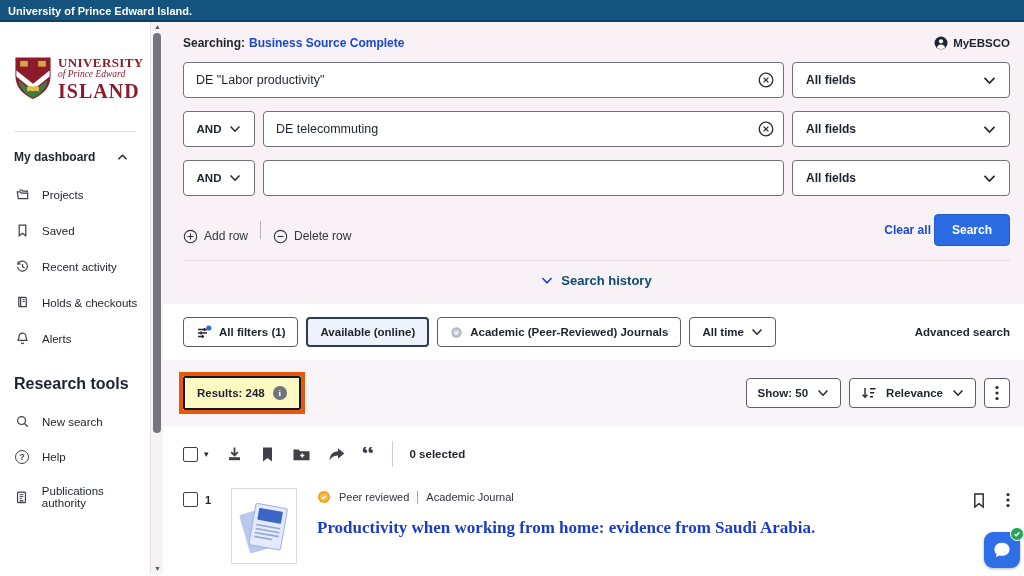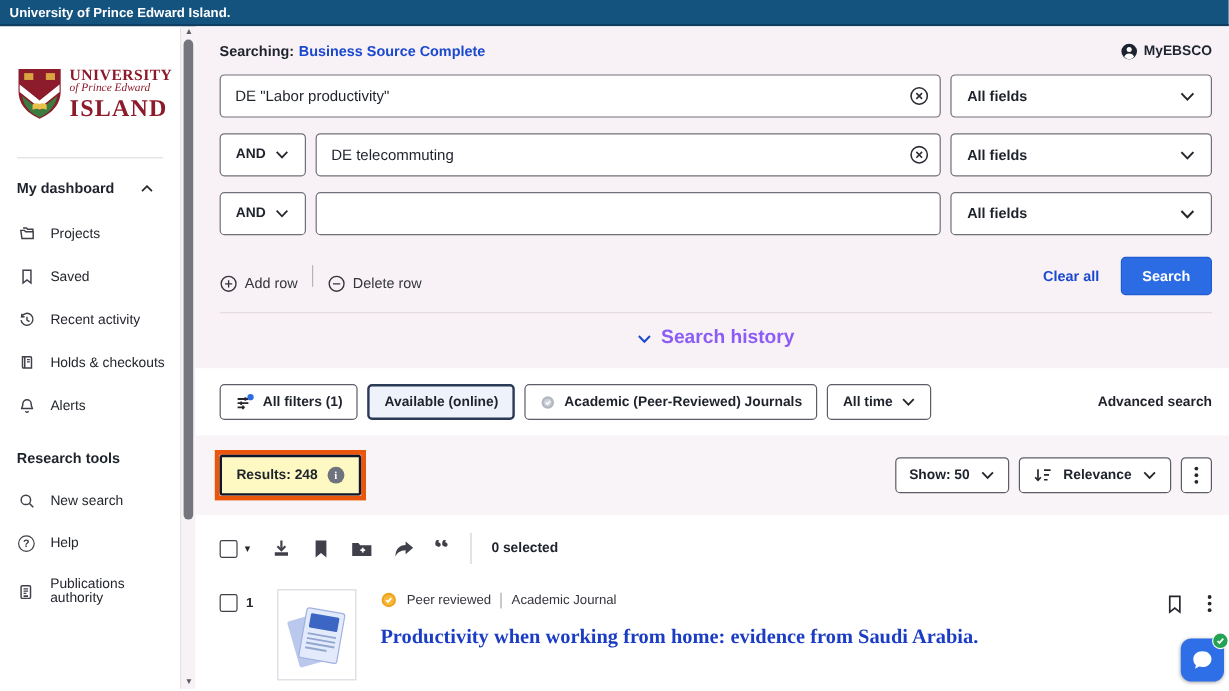--- a/index.html
+++ b/index.html
@@ -14,21 +14,21 @@
   
   .sidebar { width:150px; background:#fff; padding:34px 0 0 14px; flex-shrink:0; }
   .logo { display:flex; align-items:center; gap:6px; margin-bottom:30px; cursor:pointer; }
   .logo-text { color:#8c1c2c; font-family:"Liberation Serif", serif; line-height:1; }
   .logo-l1 { font-size:13px; font-weight:bold; letter-spacing:.4px; }
   .logo-l2 { font-size:9.5px; font-style:italic; margin:1px 0; }
   .logo-l3 { font-size:20px; font-weight:bold; letter-spacing:1px; }
   .side-divider { border-top:1px solid #e4dee2; margin:0 14px 18px 0; }
   .side-header { display:flex; align-items:center; justify-content:space-between; padding-right:22px;
                  font-size:12px; font-weight:bold; color:#1e222b; margin-bottom:20px; cursor:pointer; }
-  .side-section-title { font-size:12px; font-weight:bold; color:#1e222b; margin:26px 0 18px; }
+  .side-section-title { font-size:16px; font-weight:bold; color:#1e222b; margin:26px 0 18px; }
   .side-item { display:flex; align-items:center; gap:12px; margin-bottom:15px; font-size:11.5px;
                color:#24262e; cursor:pointer; padding:3px 0; }
   .side-item .icn { width:16px; display:flex; justify-content:center; color:#3f4049; }
 
   
   .scrollcol { width:13px; background:#f7f2f5; position:relative; flex-shrink:0; border-left:1px solid #e9e3e6; }
   .scroll-arrow { position:absolute; left:0; width:13px; height:10px; font-size:7px; color:#5c5c63;
                   text-align:center; line-height:10px; cursor:pointer; }
   .scroll-thumb { position:absolute; left:2px; top:11px; width:8px; height:400px; background:#75757d;
                   border-radius:5px; cursor:grab; }
@@ -51,27 +51,27 @@
           font-size:12.5px; color:#1e222b; padding:0 34px 0 12px; font-family:"Liberation Sans",sans-serif; }
   .clear-btn { position:absolute; right:10px; top:10px; cursor:pointer; background:none; border:none; line-height:0; }
   .fieldbox { width:218px; height:36px; background:#fff; border:1px solid #70707a; border-radius:4px;
               display:flex; align-items:center; justify-content:space-between; padding:0 13px;
               font-size:12px; font-weight:bold; color:#1e222b; cursor:pointer; }
 
   .actions { display:flex; justify-content:space-between; align-items:center; margin:18px 0 14px; }
   .row-ops { display:flex; align-items:center; gap:12px; font-size:12px; color:#33343c; }
   .row-op { display:flex; align-items:center; gap:6px; cursor:pointer;margin-top:12px; }
   .vdiv { width:1px; height:18px; background:#b9b3b7; }
-  .right-ops { display:flex; align-items:center; gap:18px; }
+  .right-ops { display:flex; align-items:center; gap:3px; }
   .clear-all { color:#1a49cf; font-size:12px; font-weight:bold; cursor:pointer; }
   .search-btn { background:#2b6ce5; color:#fff; border:1px solid #1f5bd0; border-radius:4px;
                 font-size:12px; font-weight:bold; padding:8px 17px; cursor:pointer; }
   .panel-divider { border-top:1px solid #e5dce1; }
   .history { display:flex; justify-content:center; align-items:center; gap:8px; padding:12px 0 16px;
-             color:#8b5cf6; font-size:16px; font-weight:bold; cursor:pointer; }
+             color:#0c4a6e; font-size:13px; font-weight:bold; cursor:pointer; }
 
   
   .filterbar { display:flex; align-items:center; gap:8px; padding:13px 14px 13px 20px; background:#fff; }
   .chip { display:flex; align-items:center; gap:7px; height:30px; padding:0 12px; background:#fff;
           border:1px solid #5d5d68; border-radius:4px; font-size:11.5px; font-weight:bold;
           color:#1e222b; cursor:pointer; white-space:nowrap; }
   .chip.active { border:2px solid #2b3a55; background:#edf2fb; }
   .filterbar .spacer { flex:1; }
   .adv-search { font-size:11.5px; font-weight:bold; color:#1e222b; cursor:pointer; white-space:nowrap; }
 

